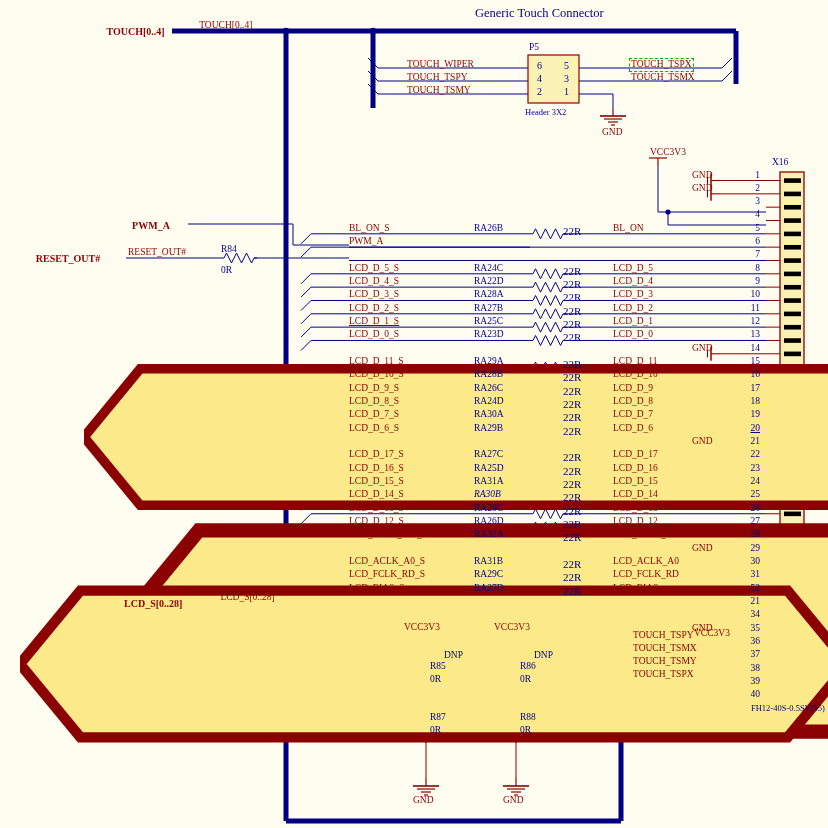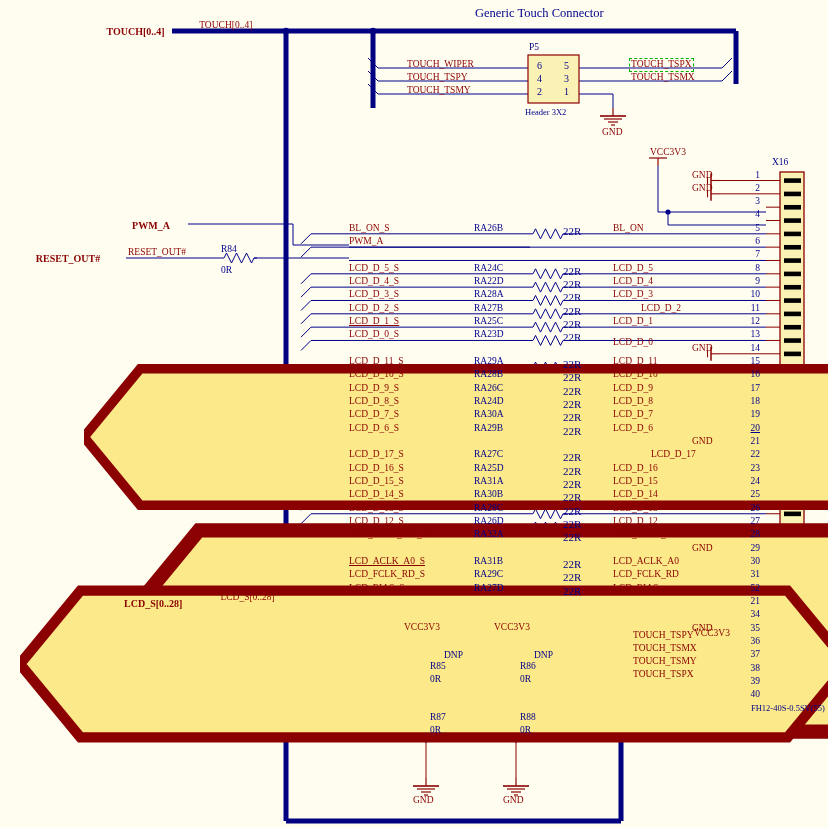--- a/index.html
+++ b/index.html
@@ -420,29 +420,29 @@
         <div class="lbl desig" style="left: 458px; top: 277.14px;">RA22D</div>
         <div class="lbl desigsm" style="left: 547px; top: 279.14px;">22R</div>
         <div class="lbl net" style="left: 597px; top: 277.14px;">LCD_D_4</div>
         <div class="lbl net" style="left: 333px; top: 290.47px;">LCD_D_3_S</div>
         <div class="lbl desig" style="left: 458px; top: 290.47px;">RA28A</div>
         <div class="lbl desigsm" style="left: 547px; top: 292.47px;">22R</div>
         <div class="lbl net" style="left: 597px; top: 290.47px;">LCD_D_3</div>
         <div class="lbl net" style="left: 333px; top: 303.8px;">LCD_D_2_S</div>
         <div class="lbl desig" style="left: 458px; top: 303.8px; text-align: center;">RA27B</div>
         <div class="lbl desigsm" style="left: 547px; top: 305.8px;">22R</div>
-        <div class="lbl net" style="left: 597px; top: 303.8px; margin-left: 28px;">LCD_D_2</div>
+        <div class="lbl net" style="left: 597px; top: 303.8px;">LCD_D_2</div>
         <div class="lbl net" style="left: 333px; top: 317.13px; text-decoration: underline;">LCD_D_1_S</div>
         <div class="lbl desig" style="left: 458px; top: 317.13px;">RA25C</div>
         <div class="lbl desigsm" style="left: 547px; top: 319.13px;">22R</div>
         <div class="lbl net" style="left: 597px; top: 317.13px;">LCD_D_1</div>
         <div class="lbl net" style="left: 333px; top: 330.46px;">LCD_D_0_S</div>
         <div class="lbl desig" style="left: 458px; top: 330.46px;">RA23D</div>
         <div class="lbl desigsm" style="left: 547px; top: 332.46px;">22R</div>
-        <div class="lbl net" style="left: 597px; top: 330.46px; margin-top: 8px;">LCD_D_0</div>
+        <div class="lbl net" style="left: 597px; top: 330.46px;">LCD_D_0</div>
         <div class="lbl net" style="left: 333px; top: 357.12px;">LCD_D_11_S</div>
         <div class="lbl desig" style="left: 458px; top: 357.12px;">RA29A</div>
         <div class="lbl desigsm" style="left: 547px; top: 359.12px;">22R</div>
         <div class="lbl net" style="left: 597px; top: 357.12px;">LCD_D_11</div>
         <div class="lbl net" style="left: 333px; top: 370.45px;">LCD_D_10_S</div>
         <div class="lbl desig" style="left: 458px; top: 370.45px;">RA28B</div>
         <div class="lbl desigsm" style="left: 547px; top: 372.45px;">22R</div>
         <div class="lbl net" style="left: 597px; top: 370.45px;">LCD_D_10</div>
         <div class="lbl net" style="left: 333px; top: 383.78px;">LCD_D_9_S</div>
         <div class="lbl desig" style="left: 458px; top: 383.78px;">RA26C</div>
@@ -456,46 +456,46 @@
         <div class="lbl desig" style="left: 458px; top: 410.44px;">RA30A</div>
         <div class="lbl desigsm" style="left: 547px; top: 412.44px;">22R</div>
         <div class="lbl net" style="left: 597px; top: 410.44px;">LCD_D_7</div>
         <div class="lbl net" style="left: 333px; top: 423.77px;">LCD_D_6_S</div>
         <div class="lbl desig" style="left: 458px; top: 423.77px;">RA29B</div>
         <div class="lbl desigsm" style="left: 547px; top: 425.77px;">22R</div>
         <div class="lbl net" style="left: 597px; top: 423.77px;">LCD_D_6</div>
         <div class="lbl net" style="left: 333px; top: 450.43px;">LCD_D_17_S</div>
         <div class="lbl desig" style="left: 458px; top: 450.43px;">RA27C</div>
         <div class="lbl desigsm" style="left: 547px; top: 452.43px;">22R</div>
-        <div class="lbl net" style="left: 597px; top: 450.43px; margin-left: 38px;">LCD_D_17</div>
+        <div class="lbl net" style="left: 597px; top: 450.43px;">LCD_D_17</div>
         <div class="lbl net" style="left: 333px; top: 463.76px;">LCD_D_16_S</div>
         <div class="lbl desig" style="left: 458px; top: 463.76px;">RA25D</div>
         <div class="lbl desigsm" style="left: 547px; top: 465.76px;">22R</div>
         <div class="lbl net" style="left: 597px; top: 463.76px;">LCD_D_16</div>
         <div class="lbl net" style="left: 333px; top: 477.09px;">LCD_D_15_S</div>
         <div class="lbl desig" style="left: 458px; top: 477.09px;">RA31A</div>
         <div class="lbl desigsm" style="left: 547px; top: 479.09px;">22R</div>
         <div class="lbl net" style="left: 597px; top: 477.09px;">LCD_D_15</div>
         <div class="lbl net" style="left: 333px; top: 490.42px;">LCD_D_14_S</div>
-        <div class="lbl desig" style="left: 458px; top: 490.42px;">RA30B</div>
+        <div class="lbl desig" style="left: 458px; top: 490.42px; font-style: italic;">RA30B</div>
         <div class="lbl desigsm" style="left: 547px; top: 492.42px;">22R</div>
         <div class="lbl net" style="left: 597px; top: 490.42px;">LCD_D_14</div>
         <div class="lbl net" style="left: 333px; top: 503.75px;">LCD_D_13_S</div>
         <div class="lbl desig" style="left: 458px; top: 503.75px;">RA28C</div>
         <div class="lbl desigsm" style="left: 547px; top: 505.75px;">22R</div>
         <div class="lbl net" style="left: 597px; top: 503.75px;">LCD_D_13</div>
         <div class="lbl net" style="left: 333px; top: 517.08px;">LCD_D_12_S</div>
         <div class="lbl desig" style="left: 458px; top: 517.08px;">RA26D</div>
         <div class="lbl desigsm" style="left: 547px; top: 519.08px;">22R</div>
         <div class="lbl net" style="left: 597px; top: 517.08px; text-align: right;">LCD_D_12</div>
         <div class="lbl net" style="left: 333px; top: 530.41px;">LCD_PCLK_WR_S</div>
         <div class="lbl desig" style="left: 458px; top: 530.41px;">RA32A</div>
         <div class="lbl desigsm" style="left: 547px; top: 532.41px;">22R</div>
         <div class="lbl net" style="left: 597px; top: 530.41px;">LCD_PCLK_WR</div>
-        <div class="lbl net" style="left: 333px; top: 557.07px; text-decoration: underline;">LCD_ACLK_A0_S</div>
+        <div class="lbl net" style="left: 333px; top: 557.07px;">LCD_ACLK_A0_S</div>
         <div class="lbl desig" style="left: 458px; top: 557.07px;">RA31B</div>
         <div class="lbl desigsm" style="left: 547px; top: 559.07px;">22R</div>
         <div class="lbl net" style="left: 597px; top: 557.07px;">LCD_ACLK_A0</div>
         <div class="lbl net" style="left: 333px; top: 570.4px;">LCD_FCLK_RD_S</div>
         <div class="lbl desig" style="left: 458px; top: 570.4px;">RA29C</div>
         <div class="lbl desigsm" style="left: 547px; top: 572.4px;">22R</div>
         <div class="lbl net" style="left: 597px; top: 570.4px;">LCD_FCLK_RD</div>
         <div class="lbl net" style="left: 333px; top: 583.73px;">LCD_BIAS_S</div>
         <div class="lbl desig" style="left: 458px; top: 583.73px;">RA27D</div>
         <div class="lbl desigsm" style="left: 547px; top: 585.73px;">22R</div>

